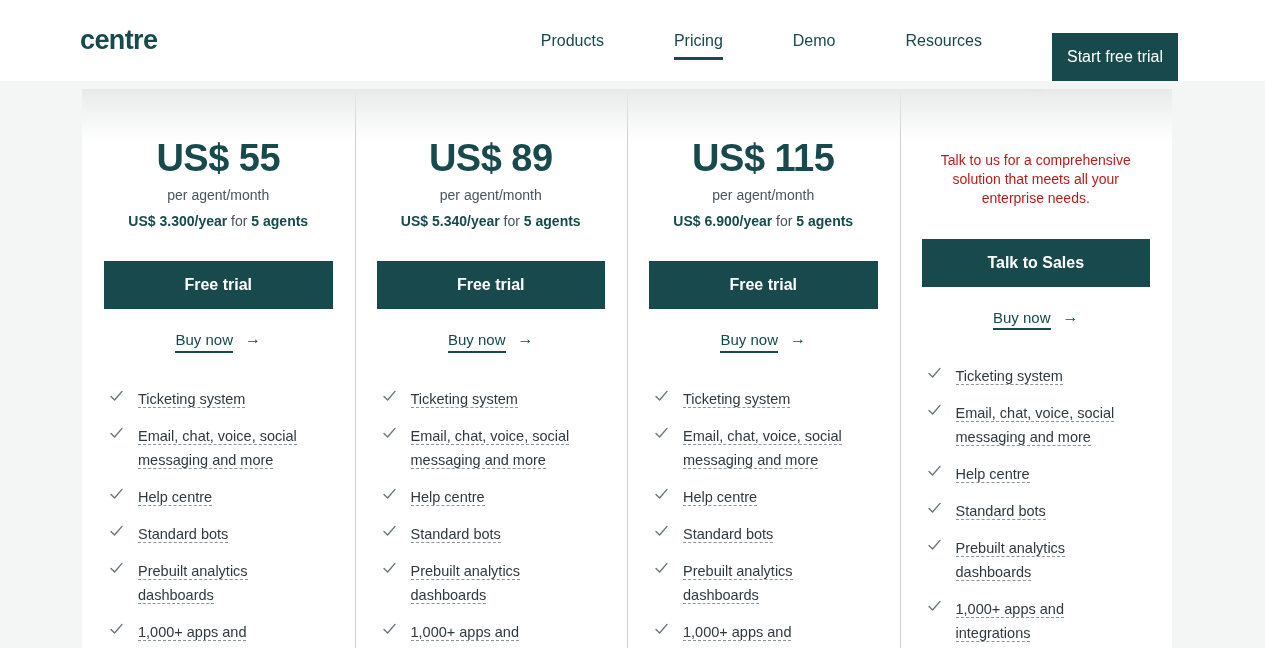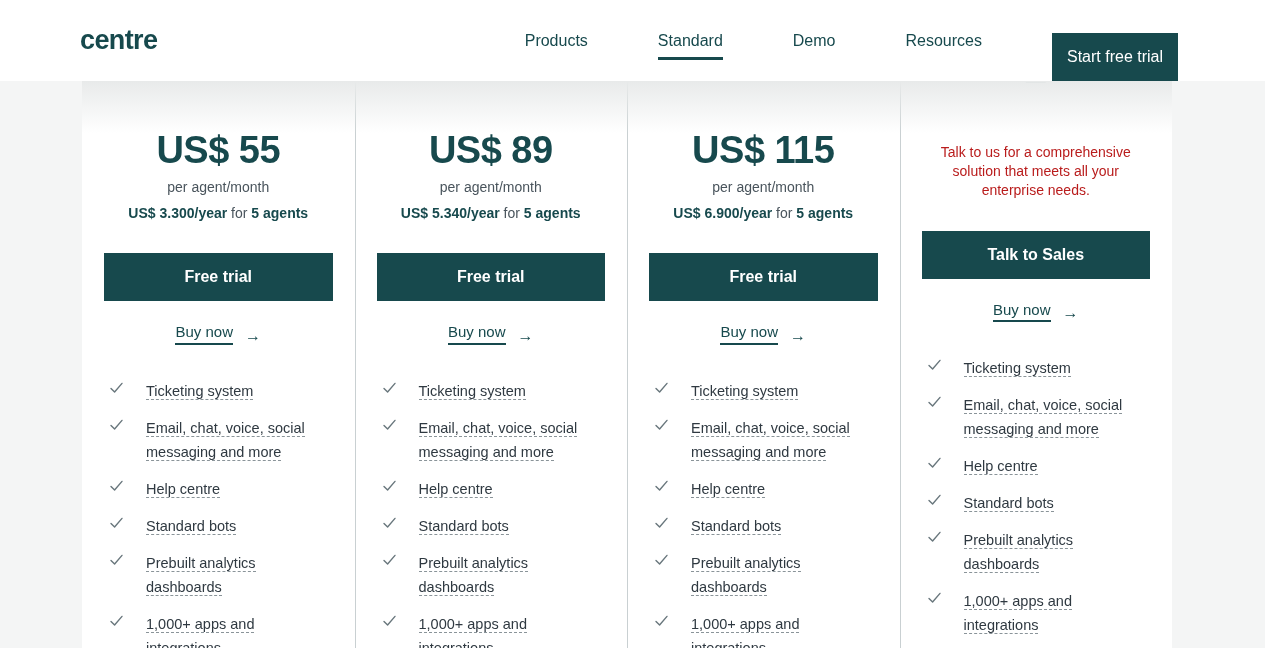--- a/index.html
+++ b/index.html
@@ -86,21 +86,21 @@
   .board-wrap {
     position: relative;
     height: 567px;
     background: #f4f5f5;
   }
 
   .board {
     position: absolute;
     left: 82px;
     width: 1090px;
-    top: 0;
+    top: 8px;
     bottom: 0;
     background: #ffffff;
     display: flex;
   }
 
   
   .board::before {
     content: "";
     position: absolute;
     left: 0; right: 0; top: 0;
@@ -186,21 +186,21 @@
     font-weight: 700;
     border: none;
     cursor: pointer;
     font-family: "Liberation Sans", sans-serif;
     text-align: center;
   }
 
   .buy-row {
     margin-top: 23px;
     display: flex;
-    align-items: flex-end;
+    align-items: flex-start;
     justify-content: center;
     gap: 12px;
     cursor: pointer;
   }
 
   .buy-link {
     font-size: 15px;
     font-weight: 400;
     color: #17494d;
     border-bottom: 2px solid #17494d;
@@ -221,21 +221,20 @@
     margin-top: 34px;
     list-style: none;
     text-align: left;
     padding-left: 6px;
   }
 
   .feature {
     display: flex;
     align-items: flex-start;
     margin-bottom: 13px;
-    gap: 8px;
   }
 
   .check-icon {
     flex: 0 0 auto;
     width: 13px;
     height: 16px;
     margin-right: 15px;
     margin-top: 1px;
     position: relative;
   }
@@ -253,21 +252,21 @@
   .feature-text-wrap { max-width: 172px; }
 </style>
 </head>
 <body>
 
 <div class="header">
   <div class="logo">centre</div>
 
   <nav class="nav">
     <div class="nav-item">Products</div>
-    <div class="nav-item active">Standard</div>
+    <div class="nav-item active">Pricing</div>
     <div class="nav-item">Demo</div>
     <div class="nav-item">Resources</div>
     <button class="cta-trial">Start free trial</button>
   </nav>
 </div>
 
 <div class="board-wrap">
   <div class="board">
 
     <div class="plan">

